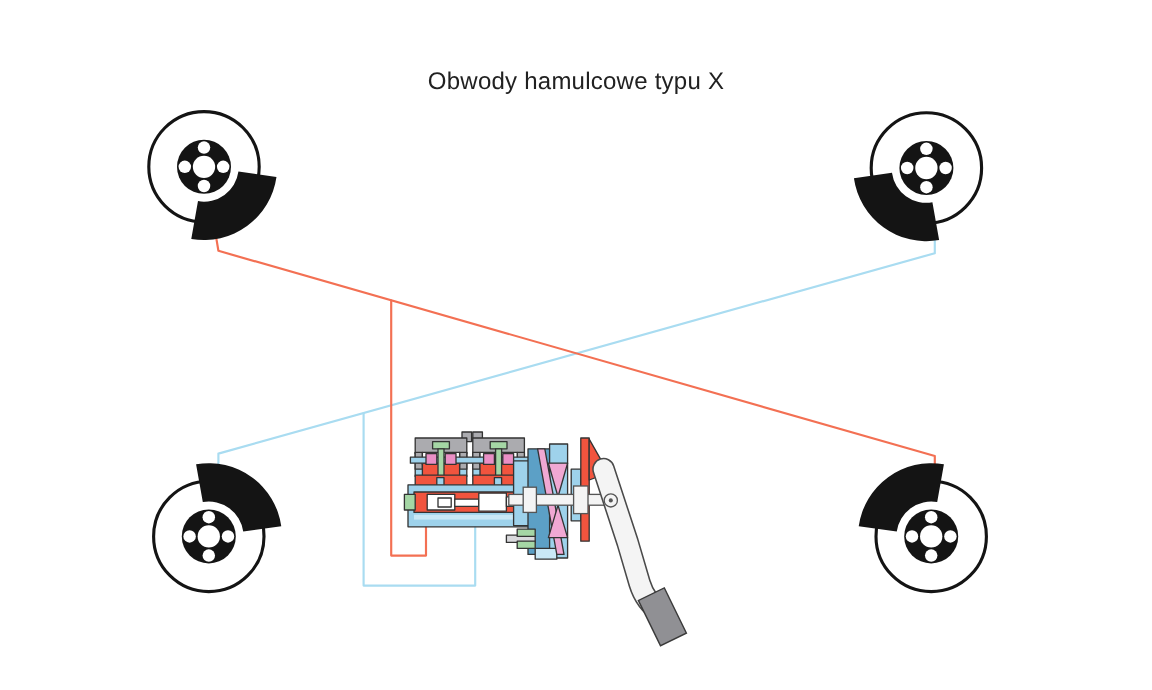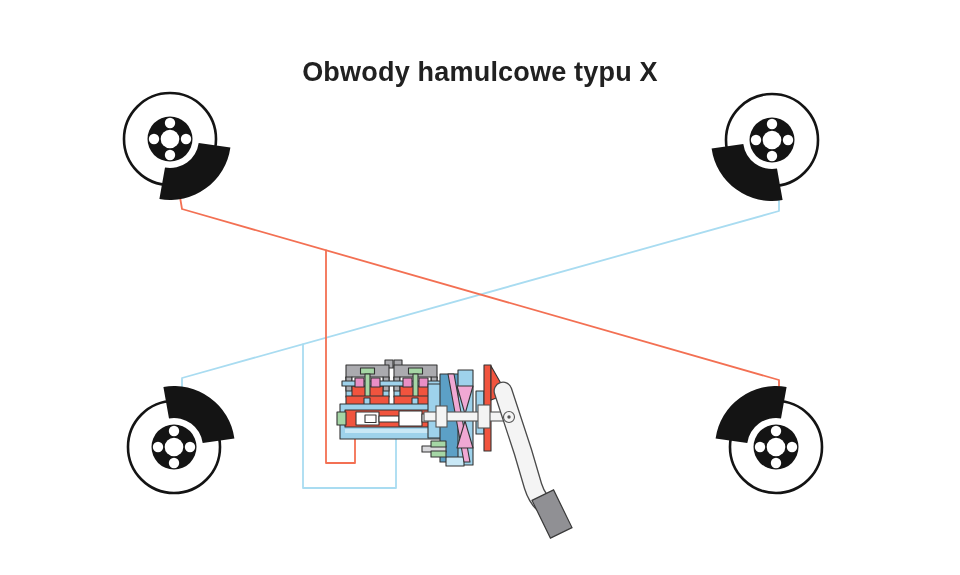--- a/index.html
+++ b/index.html
@@ -3,21 +3,21 @@
 <meta charset="utf-8">
 <style>
   html,body{margin:0;padding:0;}
   #stage{
     position:relative;width:960px;height:575px;overflow:hidden;
     background:var(--color-background,#fff);
     font-family:"Liberation Sans", sans-serif;
   }
   .title{
     position:absolute;top:57px;left:0;width:100%;text-align:center;
-    font-size:27px;font-weight:700;color:var(--color-title_text,#212121);
+    font-size:20px;font-weight:400;color:var(--color-title_text,#212121);
     letter-spacing:.2px;
   }
   svg{position:absolute;top:0;left:0;}
   
   .pipe-red{stroke:var(--color-pipe_red);fill:none;stroke-width:1.8;stroke-linejoin:round;stroke-linecap:round;}
   .pipe-blue{stroke:var(--color-pipe_blue);fill:none;stroke-width:1.8;stroke-linejoin:round;stroke-linecap:round;}
   
   .disc-rotor{fill:var(--color-white);stroke:var(--color-disc_black);stroke-width:2.6;}
   .disc-dark{fill:var(--color-disc_black);}
   .hole{fill:var(--color-white);}

